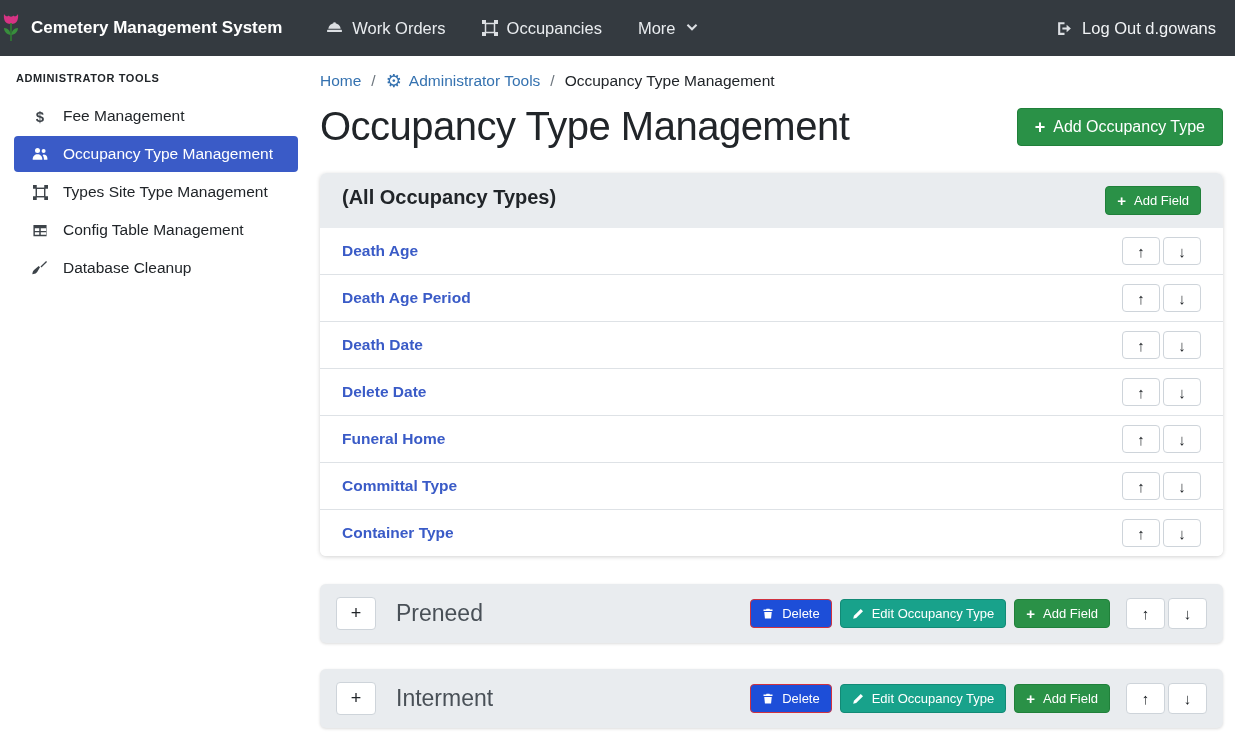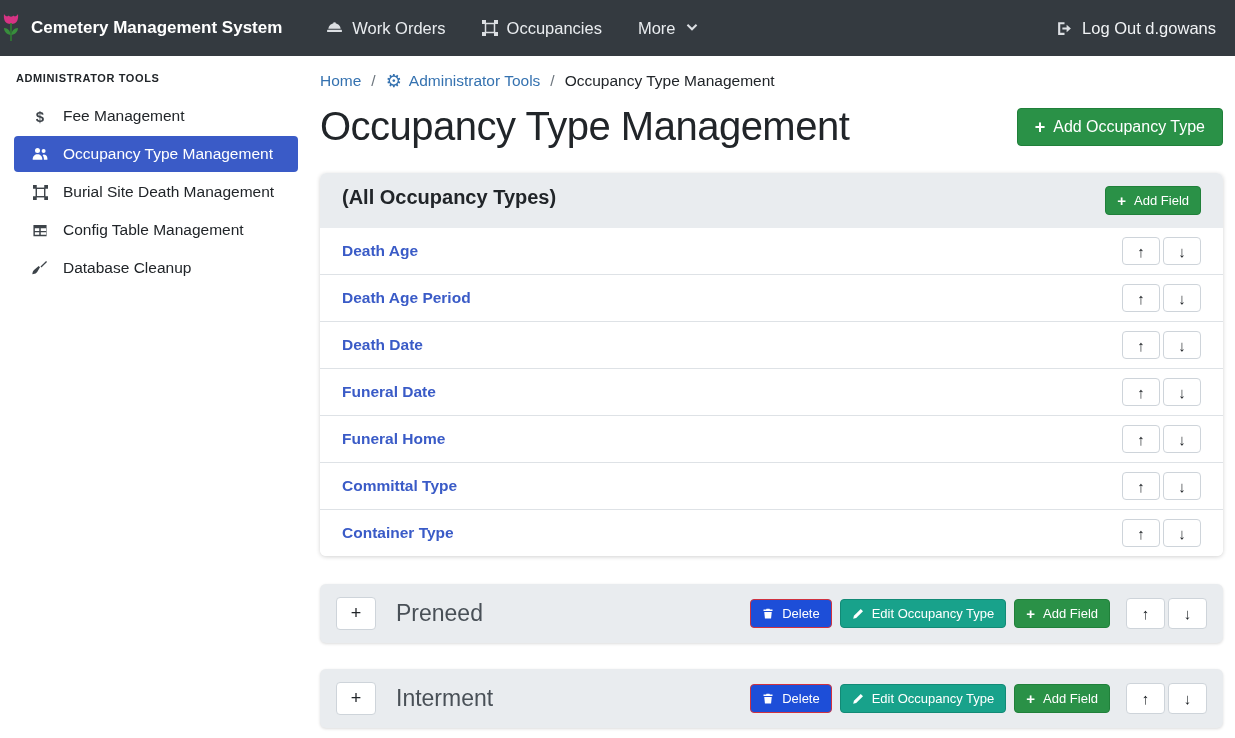--- a/index.html
+++ b/index.html
@@ -159,21 +159,21 @@
     <div class="sb-item">
       <span class="sicon icon-svg">
         <svg width="15" height="15" viewBox="0 0 16 16" fill="currentColor">
           <rect x="3.5" y="3.5" width="9" height="9" fill="none" stroke="currentColor" stroke-width="1.5"></rect>
           <rect x="0" y="0" width="4" height="4"></rect>
             <rect x="12" y="0" width="4" height="4"></rect>
           <rect x="0" y="12" width="4" height="4"></rect>
             <rect x="12" y="12" width="4" height="4"></rect>
         </svg>
       </span>
-      <span>Burial Site Death Management</span>
+      <span>Types Site Type Management</span>
     </div>
 
     <div class="sb-item">
       <span class="sicon icon-svg">
         <svg width="16" height="15" viewBox="0 0 16 16">
           <path fill="currentColor" fill-rule="evenodd" d="M1 2h14v12H1V2zm1.5 3.5v2.9h4.7V5.5H2.5zm6.3 0v2.9h5.7V5.5H8.8zM2.5 9.9v2.6h4.7V9.9H2.5zm6.3 0v2.6h5.7V9.9H8.8z"></path>
         </svg>
       </span>
       <span>Config Table Management</span>
     </div>
@@ -248,21 +248,21 @@
         <div class="btn-pair">
           <button class="btn-arrow">
               <span>↑</span>
             </button>
           <button class="btn-arrow">
               <span>↓</span>
             </button>
         </div>
       </div>
       <div class="field-row">
-        <a class="field-link">Funeral Date</a>
+        <a class="field-link">Delete Date</a>
         <div class="btn-pair">
           <button class="btn-arrow">
               <span>↑</span>
             </button>
           <button class="btn-arrow">
               <span>↓</span>
             </button>
         </div>
       </div>
       <div class="field-row">

